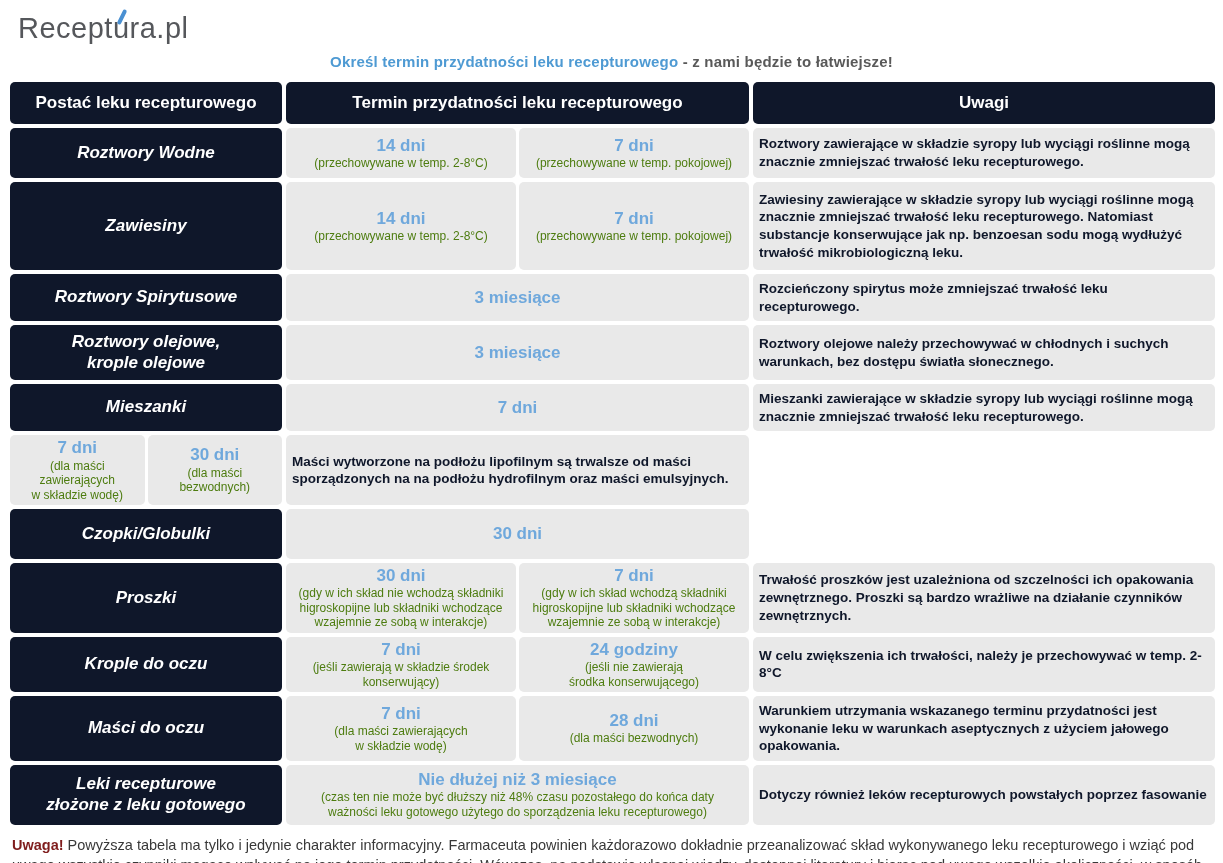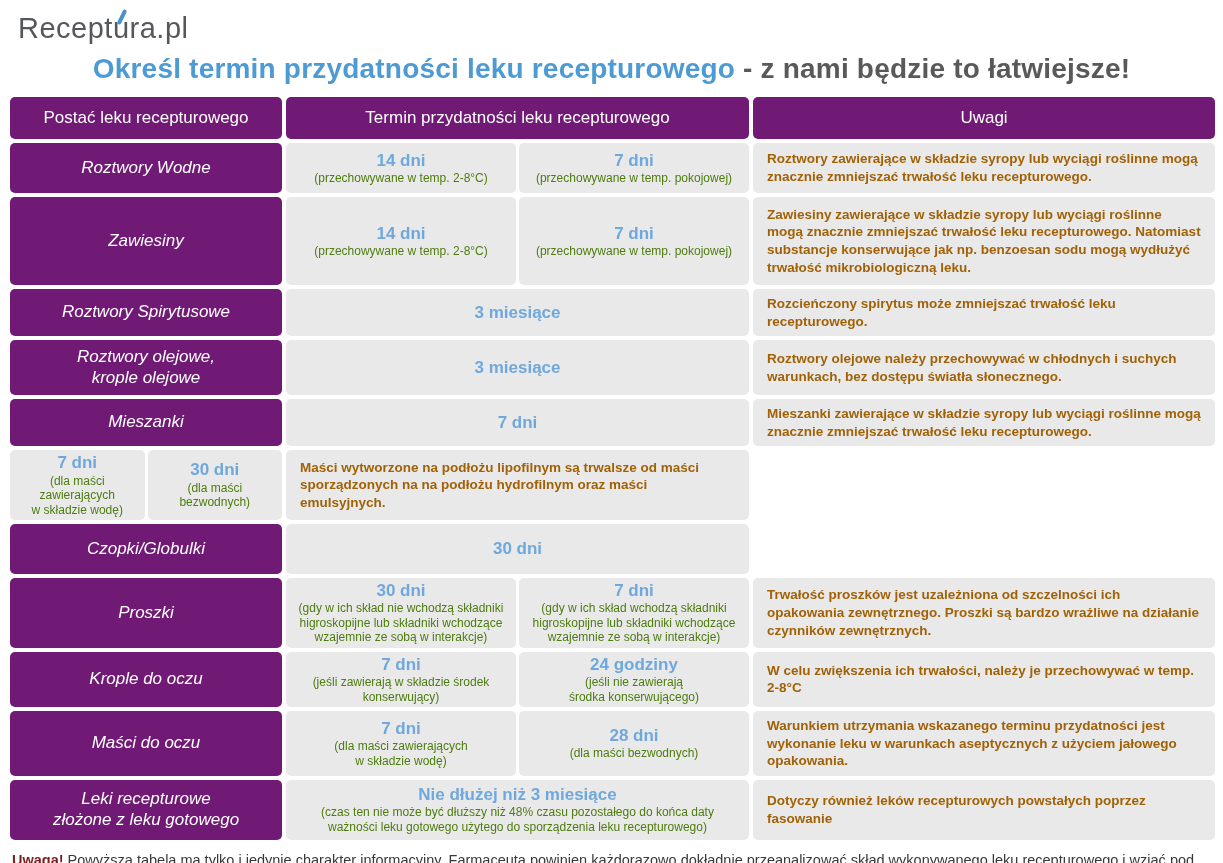--- a/index.html
+++ b/index.html
@@ -21,55 +21,55 @@
   .logo .logo-u { position:relative; display:inline-block; }
   .logo .logo-u::after {
     content:""; position:absolute; left:7px; top:-3px;
     width:4px; height:16px; background:#4a90d2; border-radius:3px;
     transform:rotate(26deg);
   }
   .logo .tld { color:#55575b; }
 
   
   .title {
-    text-align:center; font-size:28px; font-weight:bold;
+    text-align:center; font-size:15px; font-weight:bold;
     margin:8px 0 12px 0; letter-spacing:.2px;
   }
   .title .hl { color:#4e9ad3; }
   .title .rest { color:#595959; }
 
   
   .trow {
     display:grid;
     grid-template-columns:272px 463px 462px;
     gap:4px;
     margin-bottom:4px;
   }
   .cell { border-radius:5px; }
   .bluecell {
-    background:#701a75; color:#fff;
+    background:#0f172a; color:#fff;
     display:flex; align-items:center; justify-content:center;
-    text-align:center; font-weight:normal; font-size:17px;
+    text-align:center; font-weight:bold; font-size:17px;
     padding:4px 10px;
   }
   .form { font-style:italic; white-space:pre-line; line-height:1.2; }
   .terms { display:grid; gap:3px; }
   .terms.two { grid-template-columns:1fr 1fr; }
   .term {
     background:#e9e9e9; border-radius:5px;
     display:flex; flex-direction:column; align-items:center; justify-content:center;
     text-align:center; padding:3px 10px;
   }
   .tval { color:#6fa8dc; font-weight:bold; font-size:17px; line-height:1.15; }
   .tnote { color:#4d7c0f; font-size:12px; line-height:1.2; white-space:pre-line; margin-top:1px; }
   .remark {
     background:#e9e9e9;
     display:flex; align-items:center;
-    padding:6px 14px;
-    font-size:13.5px; font-weight:bold; color:#a16207; line-height:1.3;
+    padding:6px 6px;
+    font-size:13.5px; font-weight:bold; color:#0f172a; line-height:1.3;
     text-align:left;
   }
 
   
   .footer {
     margin-top:10px; padding:0 2px;
     font-size:14.5px; color:#383838; line-height:1.4;
   }
   .footer .uw { color:#7f1d1d; font-weight:bold; }
 </style>

